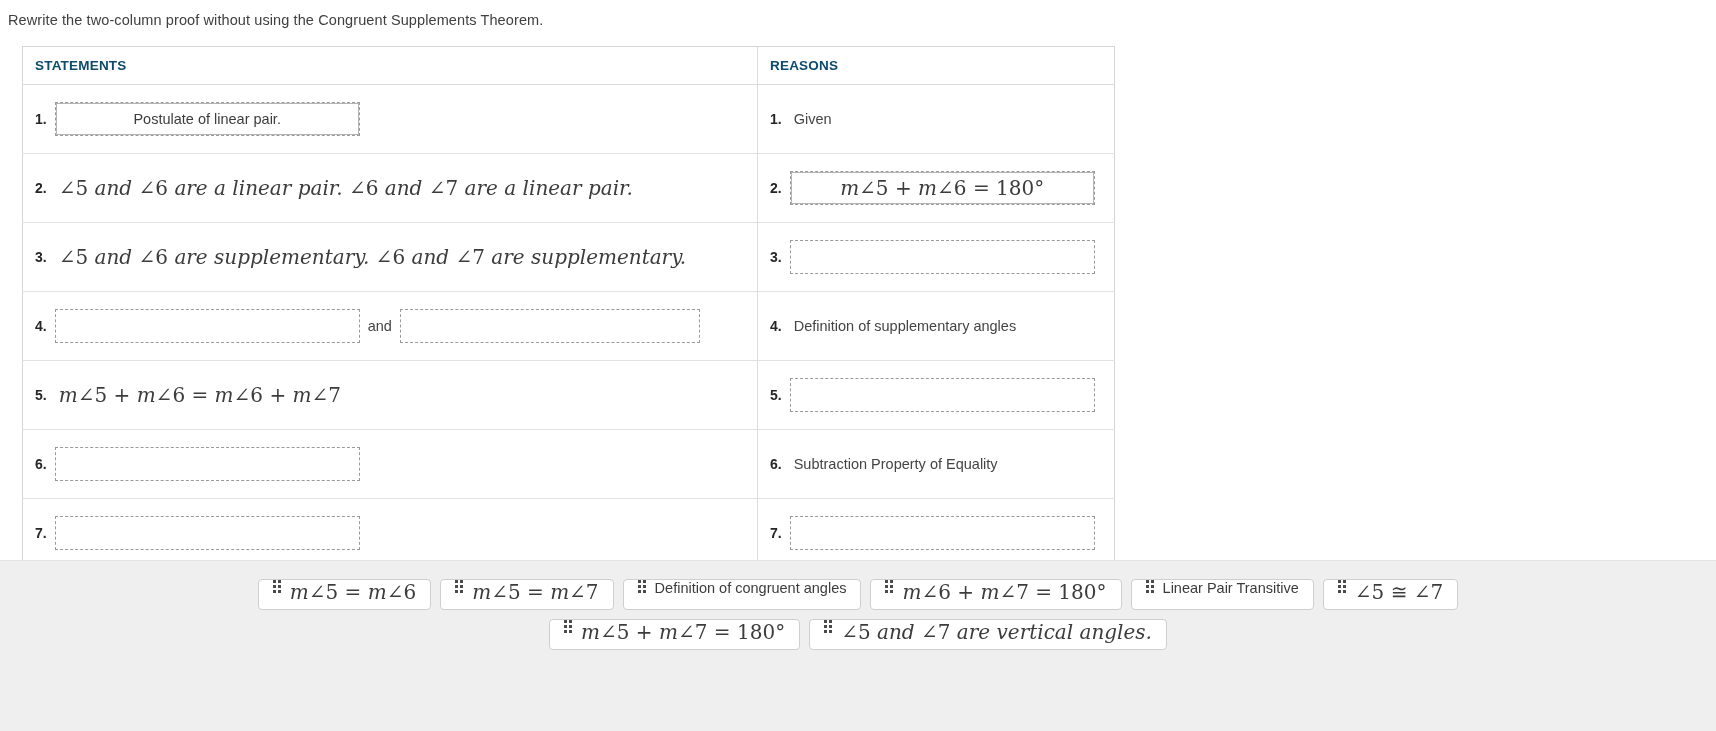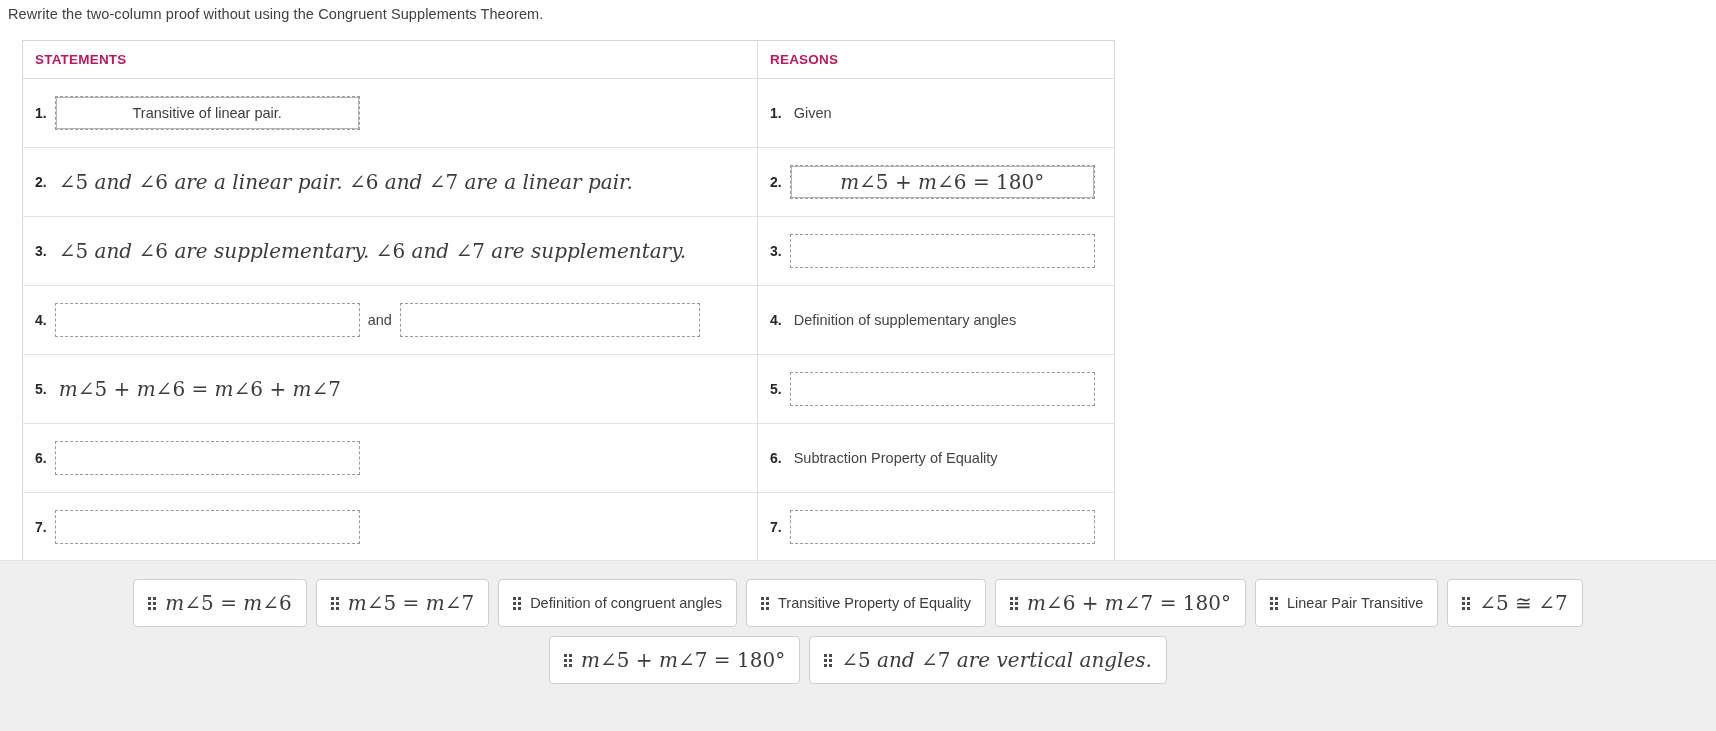--- a/index.html
+++ b/index.html
@@ -14,21 +14,21 @@
     height: 731px;
     position: relative;
     overflow: hidden;
     background: #ffffff;
   }
 
   
   .prompt {
     font-size: 14.5px;
     color: #404040;
-    padding: 4px 0 0 8px;
+    padding: 10px 0 0 8px;
     line-height: 1.4;
     letter-spacing: 0.1px;
   }
 
   
   .proof-wrap {
     margin: 16px 0 0 22px;
     width: 1092px;
   }
   table.proof {
@@ -38,21 +38,21 @@
     background: #fff;
     border: 1px solid #d6d6d6;
   }
   table.proof col.c1 { width: 735px; }
   table.proof col.c2 { width: 357px; }
 
   table.proof th {
     text-align: left;
     font-size: 13.5px;
     font-weight: bold;
-    color: #be185d;
+    color: #0c4a6e;
     padding: 11px 12px 11px 12px;
     border-bottom: 1px solid #dcdcdc;
     letter-spacing: 0.2px;
   }
   table.proof th.sep { border-left: 1px solid #dcdcdc; }
   table.proof td {
     border-top: 1px solid #e2e2e2;
     padding: 0 12px;
     height: 68px;
     vertical-align: middle;
@@ -143,24 +143,23 @@
     justify-content: center;
     align-items: flex-start;
     gap: 9px;
     margin-bottom: 9px;
     flex-wrap: nowrap;
   }
   .chip {
     background: #ffffff;
     border: 1px solid #cfcfcf;
     border-radius: 4px;
-    height: 48px;
+    height: 31px;
     box-sizing: border-box;
     display: inline-flex;
-    align-items: center;
     gap: 9px;
     padding: 0 14px;
     font-size: 14.5px;
     color: #3c3c3c;
     cursor: move;
     white-space: nowrap;
   }
   .grip {
     display: inline-grid;
     grid-template-columns: 3px 3px;
@@ -193,21 +192,21 @@
           <th>STATEMENTS</th>
           <th class="sep">REASONS</th>
         </tr>
       </thead>
       <tbody id="proof-body">
           <tr>
             <td>
               <div class="cellrow">
                 <span class="num">1.</span>
                 <span class="dropzone dz-stmt">
-                  <span class="dropped">Transitive of linear pair.</span>
+                  <span class="dropped">Postulate of linear pair.</span>
                 </span>
               </div>
             </td>
             <td class="sep">
               <div class="cellrow">
                 <span class="num">1.</span>
                 <span class="static-text">Given</span>
               </div>
             </td>
           </tr>
@@ -343,31 +342,20 @@
           </div>
           <div class="chip">
             <span class="grip">
               <i></i>
               <i></i>
               <i></i>
               <i></i>
               <i></i>
               <i></i>
             </span>
-            <span>Transitive Property of Equality</span>
-          </div>
-          <div class="chip">
-            <span class="grip">
-              <i></i>
-              <i></i>
-              <i></i>
-              <i></i>
-              <i></i>
-              <i></i>
-            </span>
             <span><span class="math">m<span class="op">∠</span><span class="num-lit">6</span><span class="op"> </span><span class="op">+</span><span class="op"> </span>m<span class="op">∠</span><span class="num-lit">7</span><span class="op"> </span><span class="op">=</span><span class="op"> </span><span class="num-lit">1</span><span class="num-lit">8</span><span class="num-lit">0</span><span class="op">°</span></span></span>
           </div>
           <div class="chip">
             <span class="grip">
               <i></i>
               <i></i>
               <i></i>
               <i></i>
               <i></i>
               <i></i>

